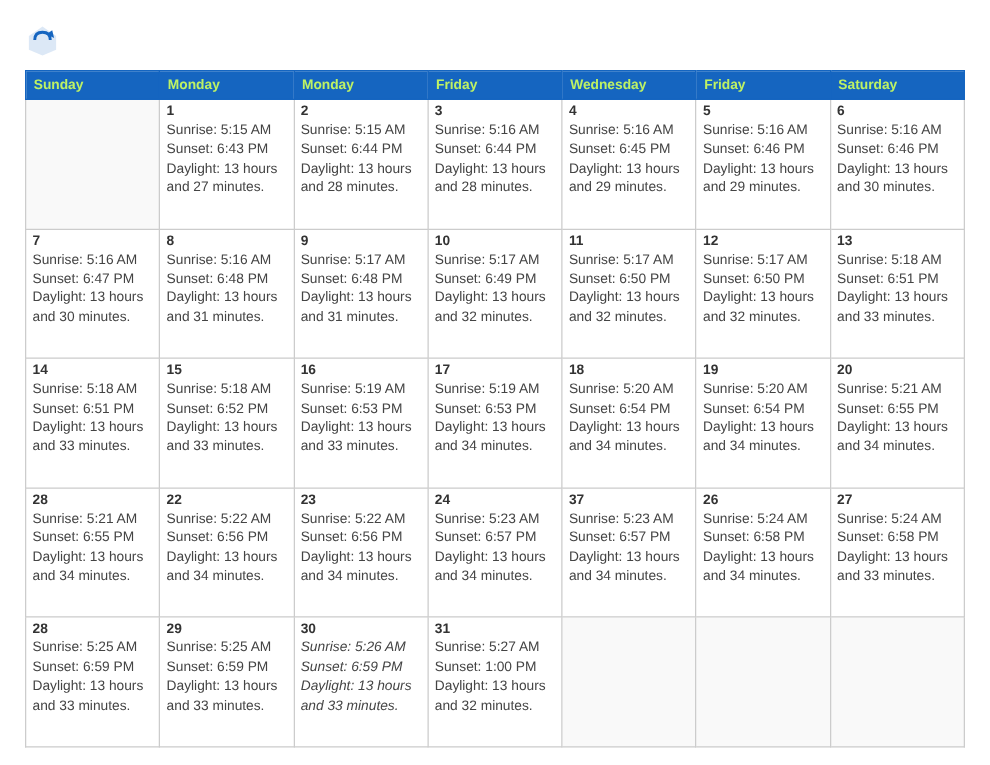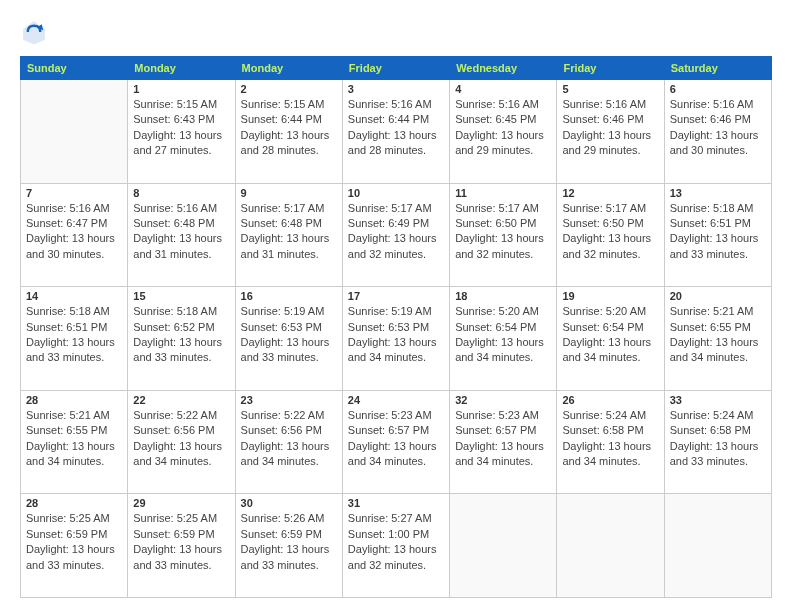--- a/index.html
+++ b/index.html
@@ -303,35 +303,35 @@
 and 34 minutes.</div>
           </td>
           <td>
             <div class="day-number">24</div>
             <div class="day-info" style="white-space: pre-line;">Sunrise: 5:23 AM
 Sunset: 6:57 PM
 Daylight: 13 hours
 and 34 minutes.</div>
           </td>
           <td>
-            <div class="day-number">32</div>
+            <div class="day-number">37</div>
             <div class="day-info" style="white-space: pre-line;">Sunrise: 5:23 AM
 Sunset: 6:57 PM
 Daylight: 13 hours
 and 34 minutes.</div>
           </td>
           <td>
             <div class="day-number">26</div>
             <div class="day-info" style="white-space: pre-line;">Sunrise: 5:24 AM
 Sunset: 6:58 PM
 Daylight: 13 hours
 and 34 minutes.</div>
           </td>
           <td>
-            <div class="day-number">33</div>
+            <div class="day-number">27</div>
             <div class="day-info" style="white-space: pre-line;">Sunrise: 5:24 AM
 Sunset: 6:58 PM
 Daylight: 13 hours
 and 33 minutes.</div>
           </td>
         </tr>
         <tr>
           <td>
             <div class="day-number">28</div>
             <div class="day-info" style="white-space: pre-line;">Sunrise: 5:25 AM
@@ -341,21 +341,21 @@
           </td>
           <td>
             <div class="day-number">29</div>
             <div class="day-info" style="white-space: pre-line;">Sunrise: 5:25 AM
 Sunset: 6:59 PM
 Daylight: 13 hours
 and 33 minutes.</div>
           </td>
           <td>
             <div class="day-number">30</div>
-            <div class="day-info" style="white-space: pre-line;">Sunrise: 5:26 AM
+            <div class="day-info" style="white-space: pre-line; font-style: italic;">Sunrise: 5:26 AM
 Sunset: 6:59 PM
 Daylight: 13 hours
 and 33 minutes.</div>
           </td>
           <td>
             <div class="day-number">31</div>
             <div class="day-info" style="white-space: pre-line;">Sunrise: 5:27 AM
 Sunset: 1:00 PM
 Daylight: 13 hours
 and 32 minutes.</div>

